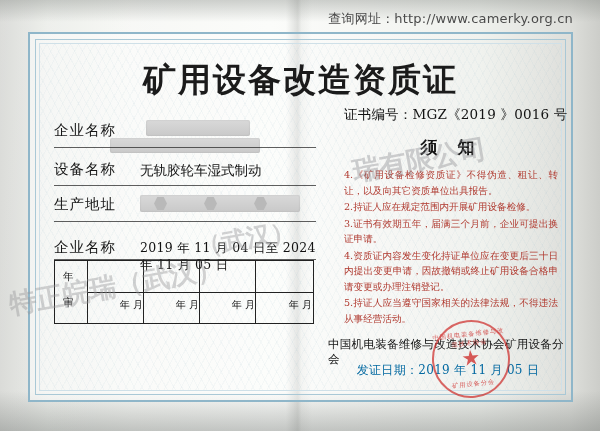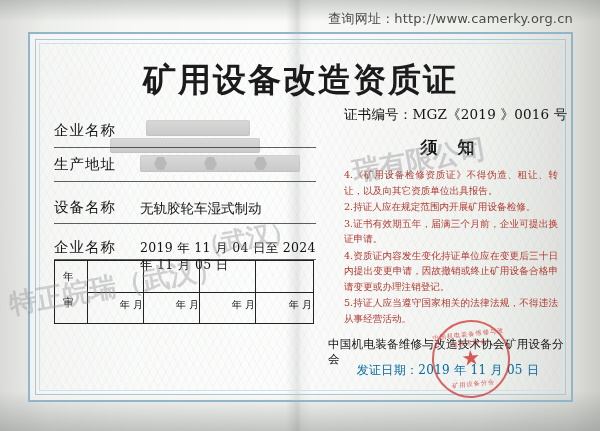--- a/index.html
+++ b/index.html
@@ -206,36 +206,36 @@
     <div class="left">
 
       <div class="row">
         <div class="lbl">企业名称</div>
         <div class="val"></div>
         <div class="redact" style="left:92px;top:2px;width:104px;height:16px;"></div>
         <div class="redact" style="left:56px;top:20px;width:150px;height:15px;"></div>
         <div class="uline"></div>
       </div>
 
+      <div class="row" style="height:40px;">
+        <div class="lbl" style="top:8px;">设备名称</div>
+        <div class="val" style="top:10px;font-size:13.5px;">无轨胶轮车湿式制动</div>
+        <div class="uline" style="bottom:6px;"></div>
+      </div>
+
       <div class="row" style="height:38px;">
         <div class="lbl">生产地址</div>
         <div class="val"></div>
         <div class="redact" style="left:86px;top:3px;width:160px;height:17px;"></div>
         <div class="hexmask" style="left:100px;top:5px;"></div>
         <div class="hexmask" style="left:150px;top:5px;"></div>
         <div class="hexmask" style="left:200px;top:5px;"></div>
         <div class="uline" style="bottom:8px;"></div>
       </div>
 
-      <div class="row" style="height:40px;">
-        <div class="lbl" style="top:8px;">设备名称</div>
-        <div class="val" style="top:10px;font-size:13.5px;">无轨胶轮车湿式制动</div>
-        <div class="uline" style="bottom:6px;"></div>
-      </div>
-
       <div class="daterow">
         <div class="lbl" style="top:6px;">企业名称</div>
         <div class="datetext" style="top:8px;">2019 年 11 月 04 日至 2024 年 11 月 05 日</div>
         <div class="uline" style="bottom:2px;"></div>
       </div>
     </div>
 
     <div class="tbl">
       <div class="vline" style="left:32px;"></div>
       <div class="vline" style="left:88px;"></div>

